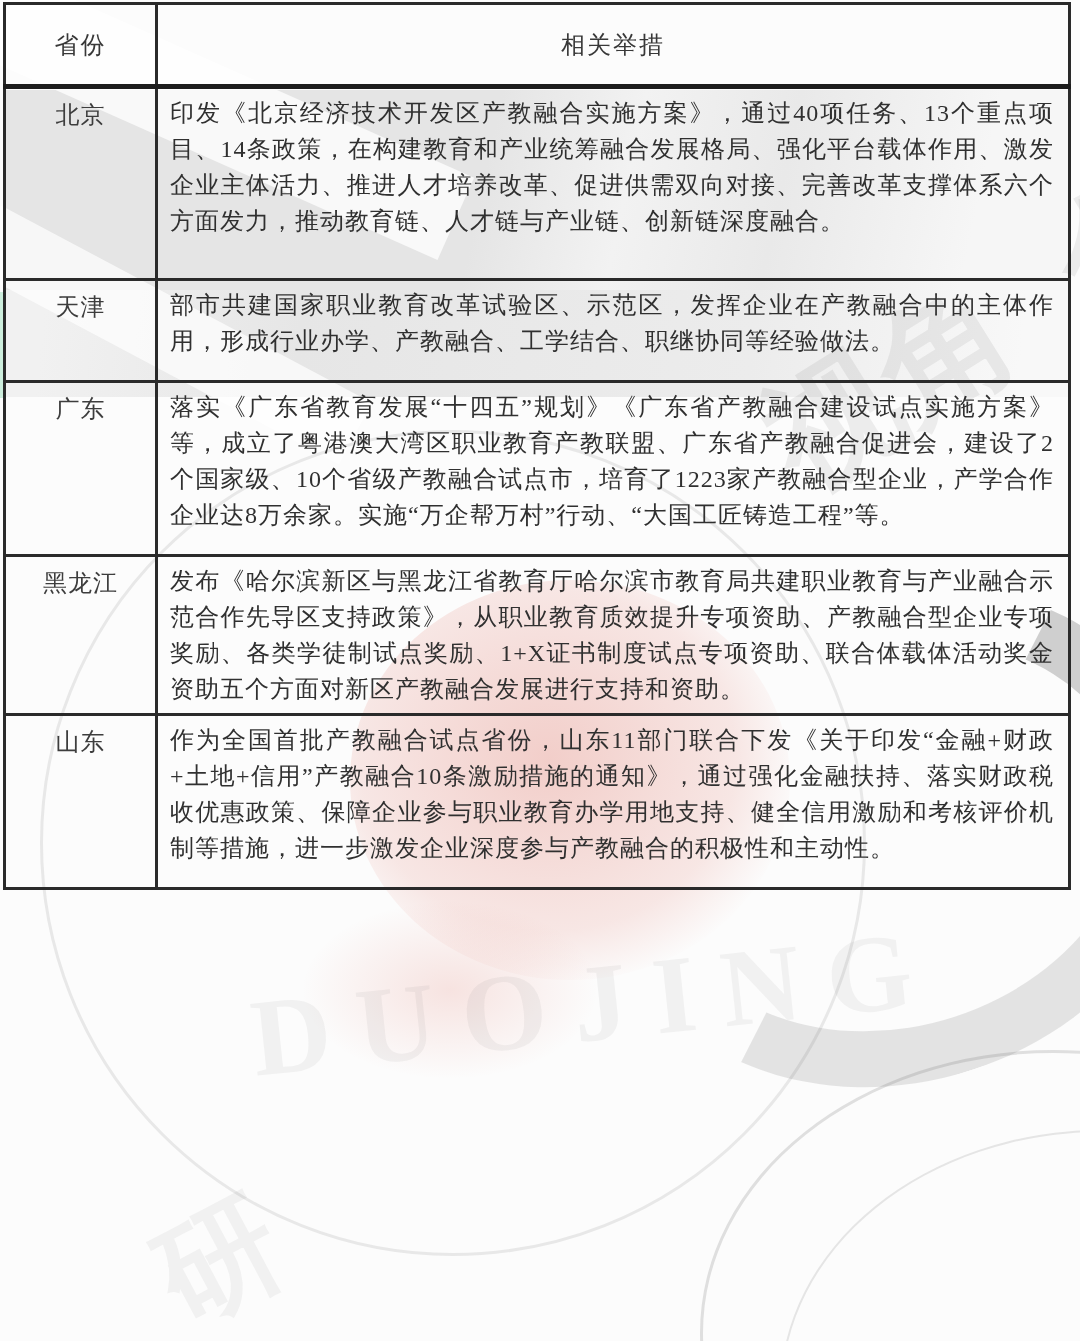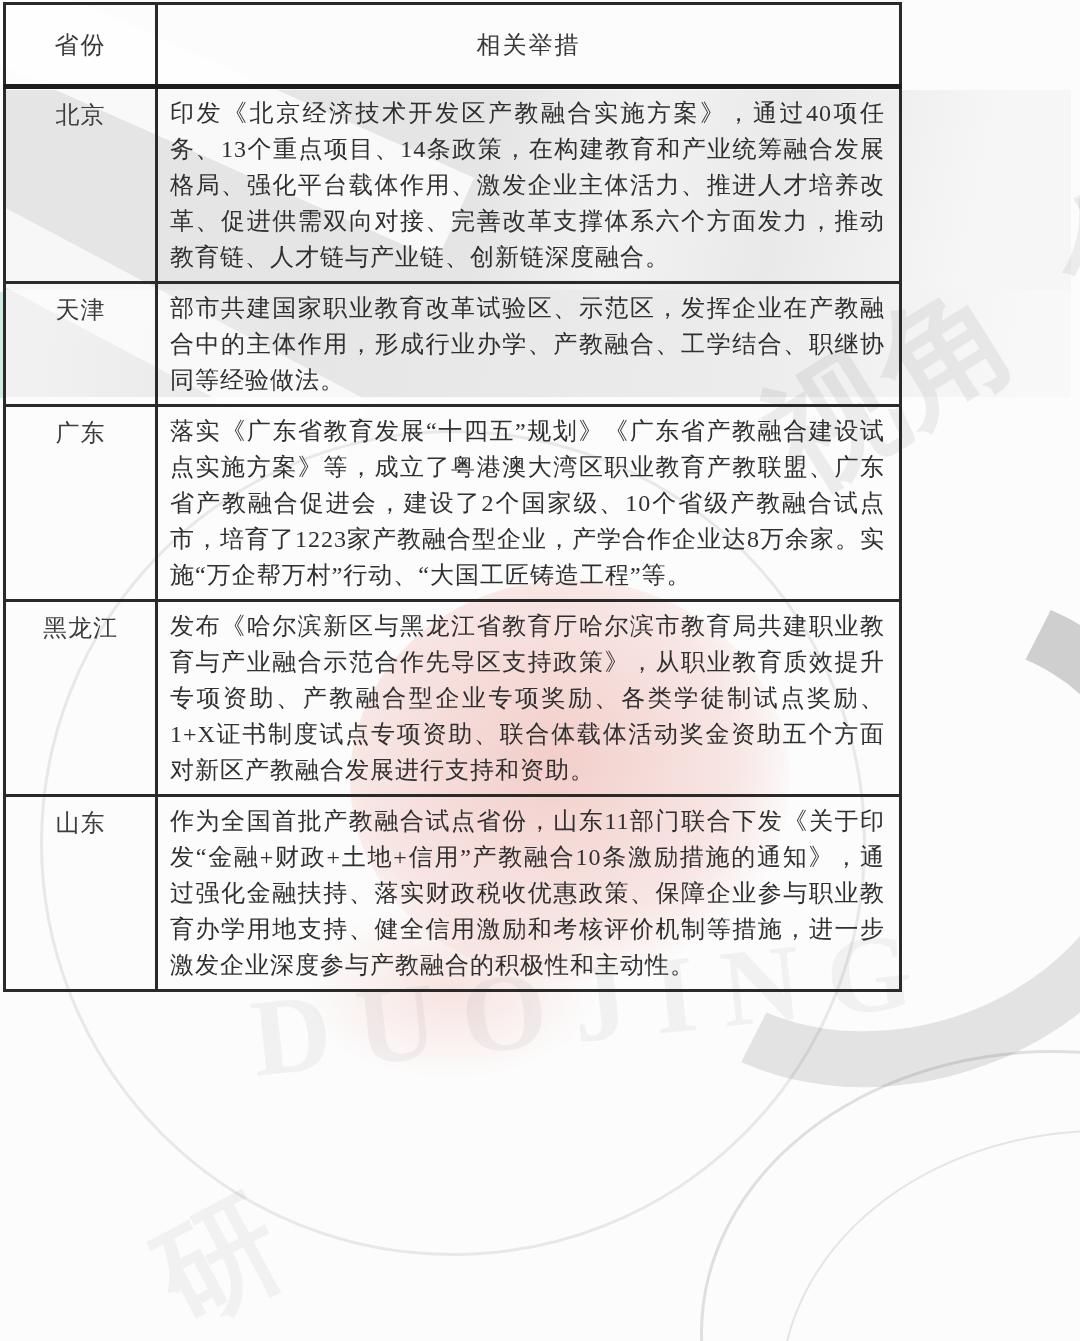--- a/index.html
+++ b/index.html
@@ -65,21 +65,21 @@
     font-family:"Liberation Serif","DejaVu Serif",serif;
     color:rgba(100,100,100,.10);font-weight:bold;white-space:nowrap;
   }
   .wm-glyph1{left:760px;top:300px;font-size:130px;transform:rotate(-32deg);}
   .wm-glyph2{left:960px;top:120px;font-size:110px;transform:rotate(-32deg);writing-mode:vertical-rl;}
   .wm-glyph3{left:250px;top:940px;font-size:110px;letter-spacing:26px;transform:rotate(-6deg);color:rgba(110,110,110,.08);}
   .wm-glyph4{left:160px;top:1180px;font-size:120px;transform:rotate(-28deg);color:rgba(110,110,110,.08);}
   
   table.gov{
     position:absolute;left:3px;top:2px;z-index:1;
-    width:899px;border-collapse:collapse;table-layout:fixed;
+    width:1068px;border-collapse:collapse;table-layout:fixed;
     background:transparent;
   }
   col.c-prov{width:152px;}
   .gov th,.gov td{
     border:3px solid #2a2a2a;
     background:transparent;
     font-weight:normal;
     color:#383838;
   }
   .gov thead tr{height:83px;}

